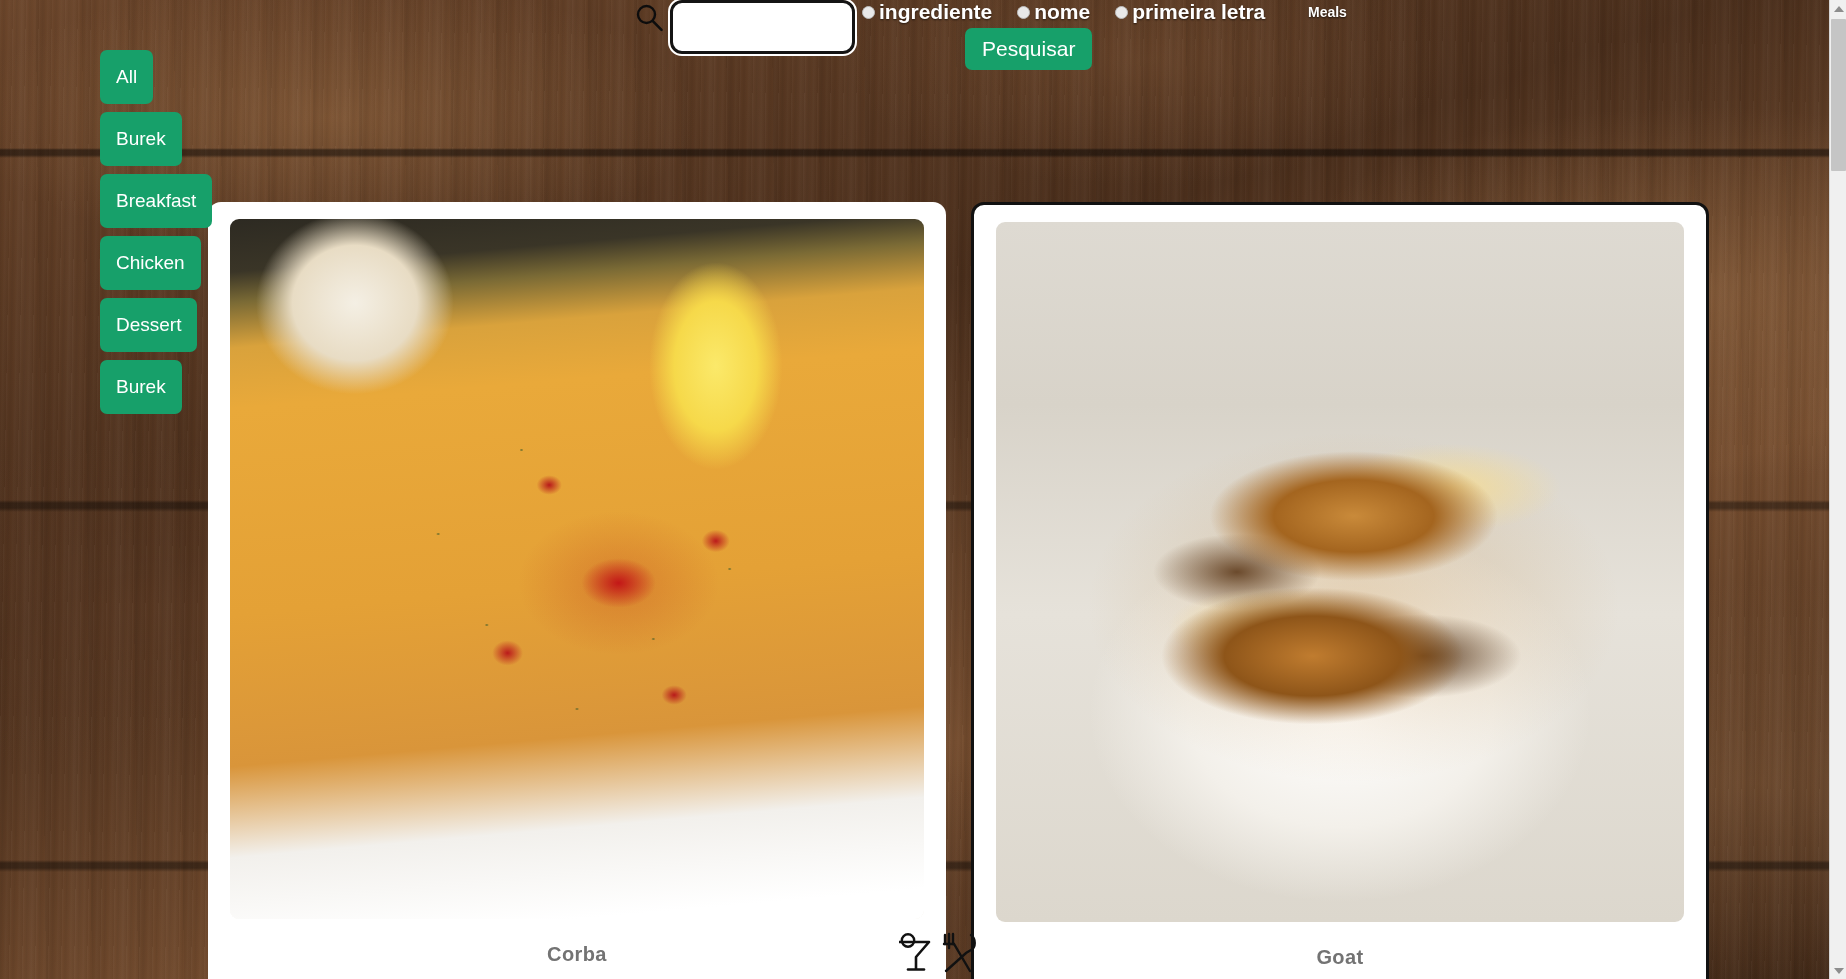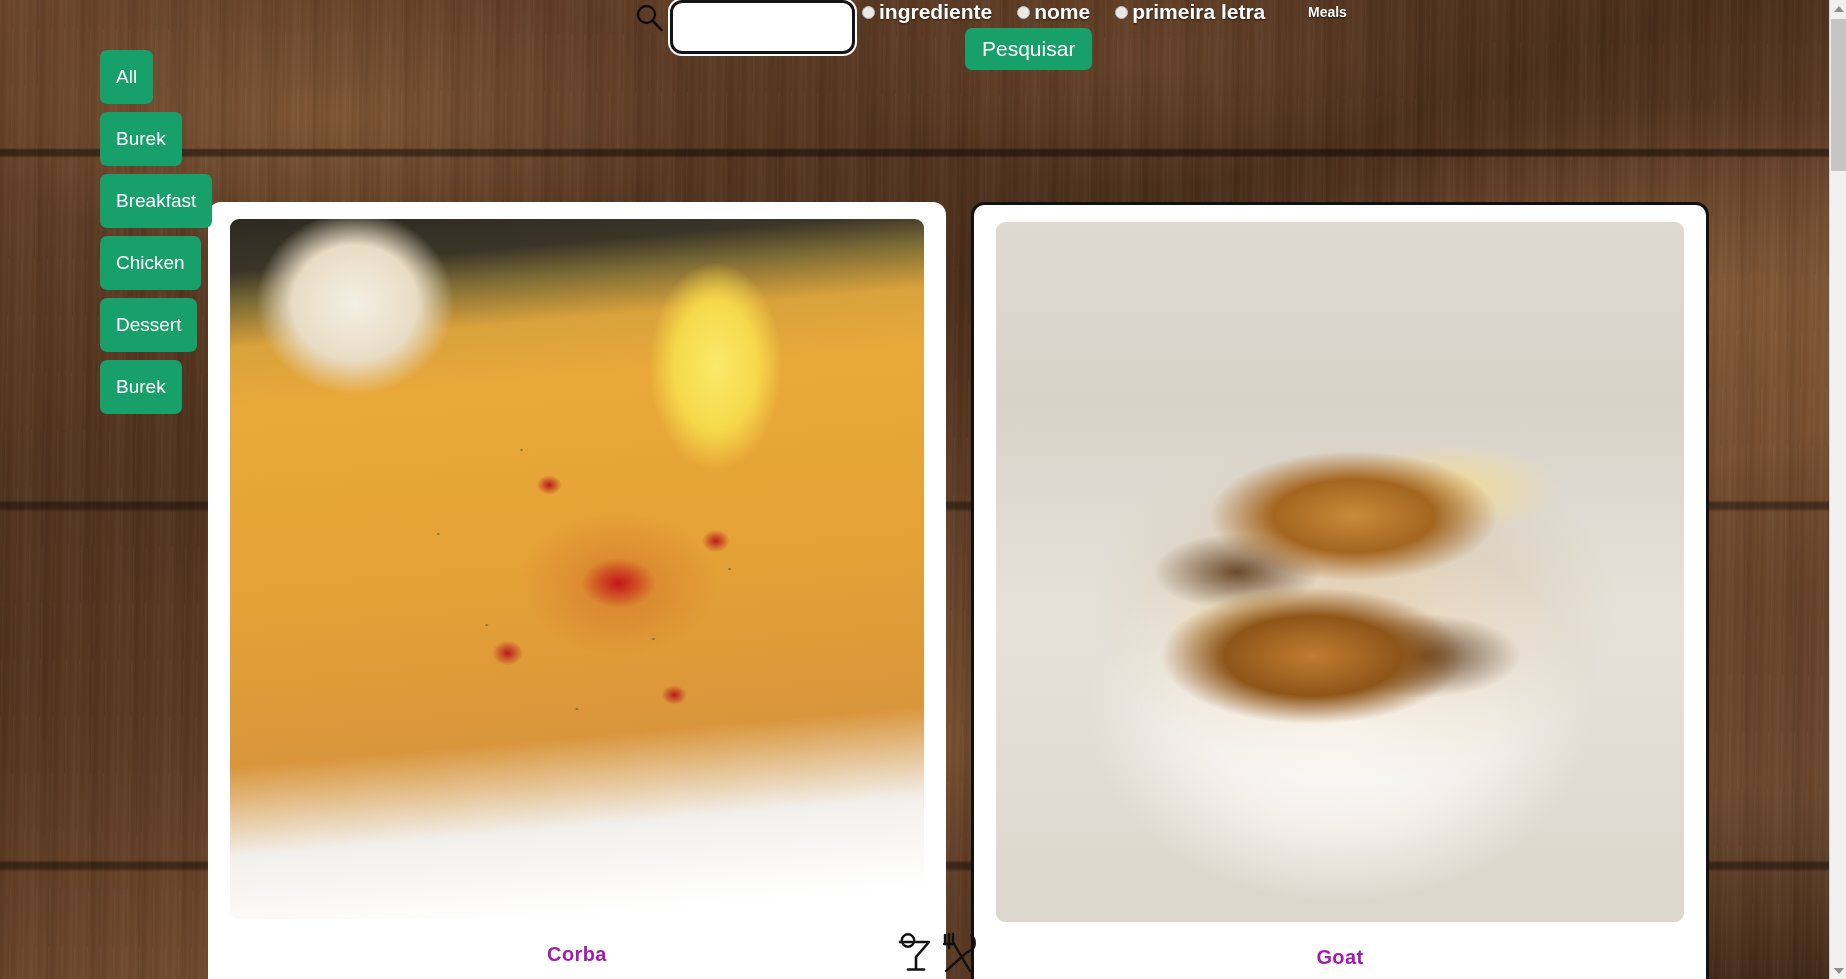--- a/index.html
+++ b/index.html
@@ -173,21 +173,21 @@
     width: 100%;
     height: 700px;
     border-radius: 9px;
     overflow: hidden;
     position: relative;
   }
   .card-title {
     text-align: center;
     font-size: 20px;
     font-weight: bold;
-    color: #a21caf;
+    color: #737373;
     margin-top: 24px;
     letter-spacing: 0.4px;
   }
 
   
   .ph-corba {
     width: 100%; height: 100%;
     background:
       radial-gradient(ellipse 60px 40px at 56% 52%, #c31717 0%, rgba(195,23,23,0) 62%),
       radial-gradient(ellipse 22px 18px at 40% 62%, #bb1b1b 0%, rgba(187,27,27,0) 70%),

